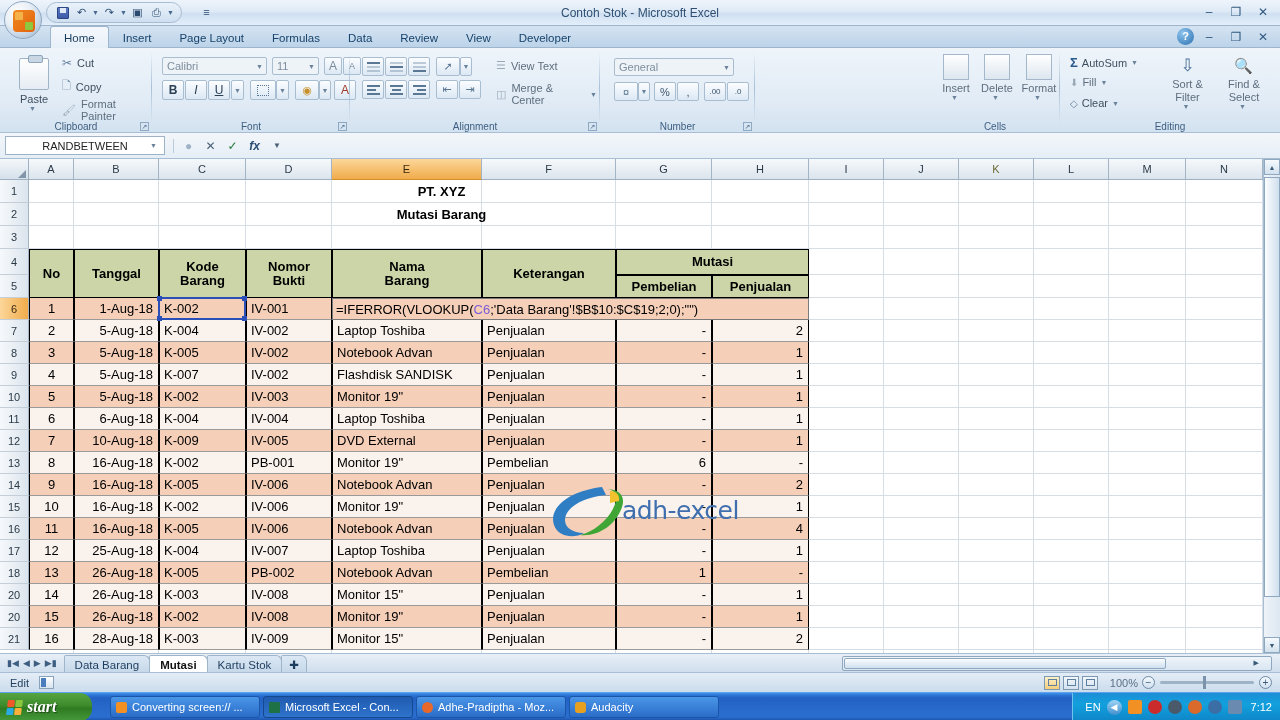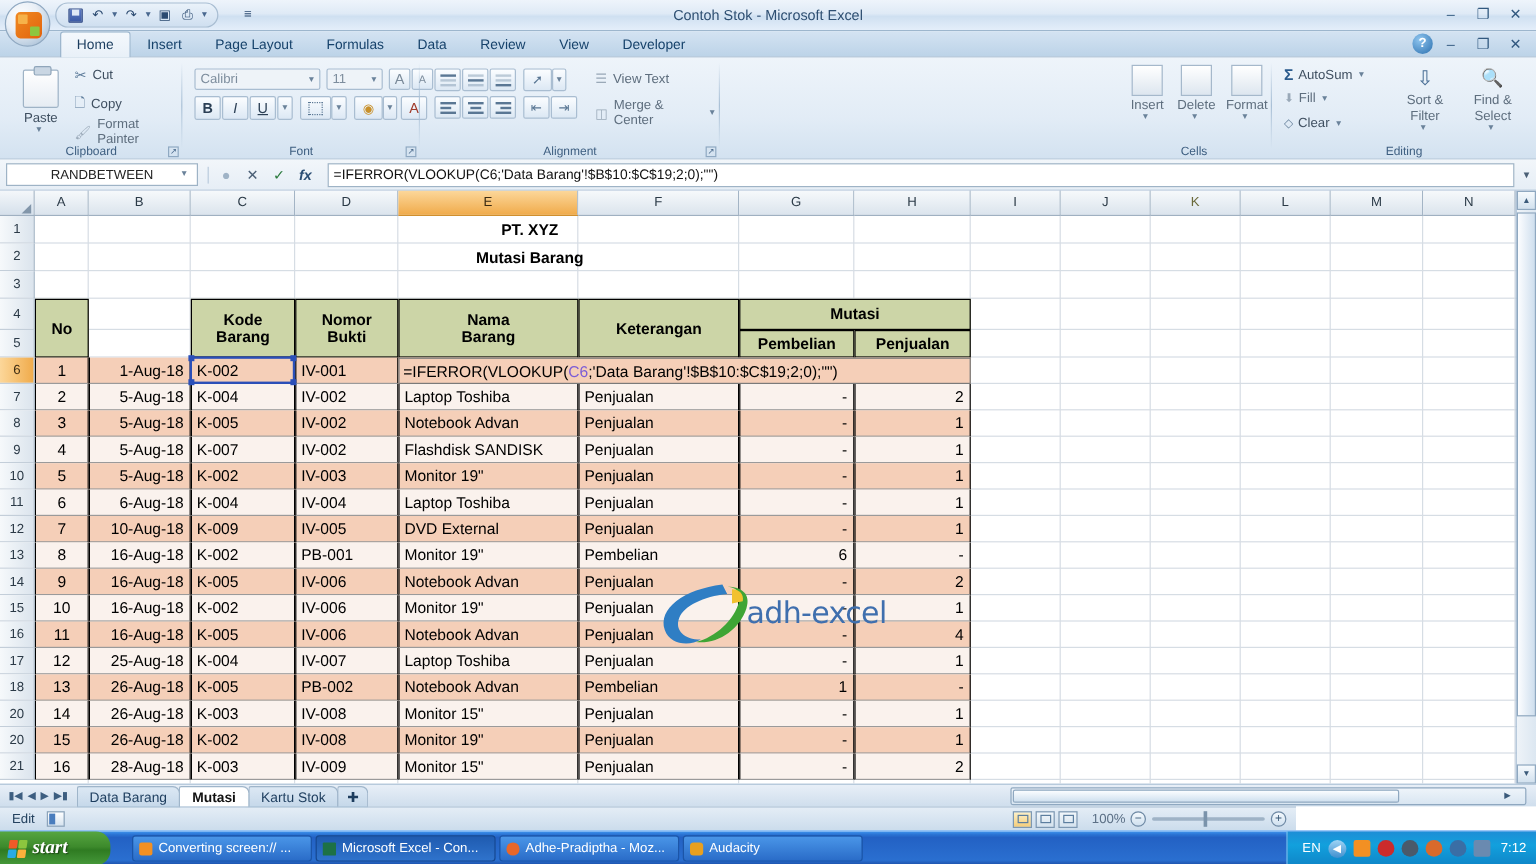--- a/index.html
+++ b/index.html
@@ -209,21 +209,21 @@
   }
   .stab.active{ background:#fff; font-weight:bold; color:#111; }
   .hscroll{
     position:absolute; right:8px; top:2px; width:430px; height:15px;
     background:linear-gradient(180deg,#eef4fa,#d9e6f2); border:1px solid #8fa8c0; border-radius:2px;
   }
   .hthumb{ position:absolute; left:1px; top:1px; width:322px; height:11px;
     background:linear-gradient(180deg,#fbfdff,#cfe0ef); border:1px solid #8fa8c0; border-radius:2px; }
   
   .statusbar{
-    position:absolute; left:0; top:672px; width:1080px; height:20px;
+    position:absolute; left:0; top:672px; width:1280px; height:20px;
     background:linear-gradient(180deg,#e4edf6,#cbdcec); border-top:1px solid #a7bed4;
     display:flex; align-items:center;
   }
   .st-mode{ padding:0 10px; font-size:11px; color:#24425f; }
   .st-ico{ width:15px;height:13px;background:linear-gradient(180deg,#fff,#d6e3ef);
     border:1px solid #8ba3ba; position:relative; }
   .st-ico:after{content:"";position:absolute;left:1px;top:1px;width:5px;height:9px;background:#4a7dbd;}
   .viewbtns{ position:absolute; right:182px; display:flex; gap:3px; }
   .vb{ width:16px;height:14px;border:1px solid #7d98b2;background:linear-gradient(180deg,#f2f7fb,#d4e2ee);
     display:flex;align-items:center;justify-content:center; }
@@ -426,20 +426,35 @@
     <div style="position:absolute;left:146px;top:34px;display:flex;align-items:center;gap:5px;">
       <span style="font-size:11px;color:#9aa9b8;">◫</span>
       <span class="lbl dim">Merge &amp; Center</span>
       <span class="cbarrow dim">▼</span>
     </div>
     <div class="rgroup-label">Alignment</div>
     <div class="dlg">↗</div>
     <div class="rgroup-sep" style="right:0;"></div>
   </div>
 
+  <div class="rgroup" style="left:600px;width:155px;">
+    <div class="fontbox" style="position:absolute;left:14px;top:10px;width:120px;">
+      <span>General</span>
+      <span class="cbarrow">▼</span>
+    </div>
+    <div class="btnbox" style="position:absolute;left:14px;top:34px;width:24px;height:19px;font-size:11px;color:#5a7794;">¤</div>
+    <div class="btnbox" style="position:absolute;left:38px;top:34px;width:12px;height:19px;font-size:7px;color:#6a829a;">▼</div>
+    <div class="btnbox" style="position:absolute;left:54px;top:34px;width:22px;height:19px;font-size:11px;color:#3d546c;">%</div>
+    <div class="btnbox" style="position:absolute;left:77px;top:34px;width:22px;height:19px;font-size:11px;color:#3d546c;">,</div>
+    <div class="btnbox" style="position:absolute;left:104px;top:34px;width:22px;height:19px;font-size:8px;color:#3d546c;">.00</div>
+    <div class="btnbox" style="position:absolute;left:127px;top:34px;width:22px;height:19px;font-size:8px;color:#3d546c;">.0</div>
+    <div class="rgroup-label">Number</div>
+    <div class="dlg">↗</div>
+    <div class="rgroup-sep" style="right:0;"></div>
+  </div>
 
 
   <div class="rgroup" style="left:930px;width:130px;">
     <div style="position:absolute;left:6px;top:6px;width:40px;text-align:center;">
       <div style="width:26px;height:26px;margin:0 auto;background:linear-gradient(180deg,#fff,#dde6ef);border:1px solid #a5b8cb;"></div>
       <div class="lbl dim" style="margin-top:2px;">Insert</div>
       <div class="cbarrow dim">▼</div>
     </div>
     <div style="position:absolute;left:46px;top:6px;width:42px;text-align:center;">
       <div style="width:26px;height:26px;margin:0 auto;background:linear-gradient(180deg,#fff,#dde6ef);border:1px solid #a5b8cb;"></div>
@@ -489,21 +504,20 @@
   <div class="namebox">
     <span>RANDBETWEEN</span>
     <span class="cbarrow">▼</span>
   </div>
   <div class="fbtns">
     <div class="fbtn" style="color:#9fb3c6;">●</div>
     <div class="fbtn">✕</div>
     <div class="fbtn" style="color:#2a7a3c;">✓</div>
     <div class="fbtn fx">fx</div>
   </div>
-  <div class="formula-input">=IFERROR(VLOOKUP(C6;'Data Barang'!$B$10:$C$19;2;0);"")</div>
   <div class="fbar-down">▼</div>
 </div>
 
 <div class="gridwrap">
   <div class="corner"></div>
   <div class="colheads" id="colheads">
       <div class="ch" style="width: 45px;">A</div>
       <div class="ch" style="width: 85px;">B</div>
       <div class="ch" style="width: 87px;">C</div>
       <div class="ch" style="width: 86px;">D</div>
@@ -573,20 +587,21 @@
       <div class="gridline-h" style="top: 337px; width: 1251px;"></div>
       <div class="gridline-h" style="top: 359px; width: 1251px;"></div>
       <div class="gridline-h" style="top: 381px; width: 1251px;"></div>
       <div class="gridline-h" style="top: 403px; width: 1251px;"></div>
       <div class="gridline-h" style="top: 425px; width: 1251px;"></div>
       <div class="gridline-h" style="top: 447px; width: 1251px;"></div>
       <div class="gridline-h" style="top: 469px; width: 1251px;"></div>
       <div class="cell c-center titlecell" style="left: 45px; top: 23px; width: 735px; height: 23px;">Mutasi Barang</div>
       <div class="cell c-center titlecell" style="left: 45px; top: 0px; width: 735px; height: 23px;">PT. XYZ</div>
       <div class="cell hdr-cell" style="left: 0px; top: 69px; width: 45px; height: 49px;">No</div>
+      <div class="cell hdr-cell" style="left: 45px; top: 69px; width: 85px; height: 49px;">Tanggal</div>
       <div class="cell hdr-cell" style="left: 130px; top: 69px; width: 87px; height: 49px;">Kode<br>Barang</div>
       <div class="cell hdr-cell" style="left: 217px; top: 69px; width: 86px; height: 49px;">Nomor<br>Bukti</div>
       <div class="cell hdr-cell" style="left: 303px; top: 69px; width: 150px; height: 49px;">Nama<br>Barang</div>
       <div class="cell hdr-cell" style="left: 453px; top: 69px; width: 134px; height: 49px;">Keterangan</div>
       <div class="cell hdr-cell" style="left: 587px; top: 69px; width: 193px; height: 26px;">Mutasi</div>
       <div class="cell hdr-cell" style="left: 587px; top: 95px; width: 96px; height: 23px;">Pembelian</div>
       <div class="cell hdr-cell" style="left: 683px; top: 95px; width: 97px; height: 23px;">Penjualan</div>
       <div class="cell data-cell c-center band" style="left: 0px; top: 118px; width: 45px; height: 22px;">1</div>
       <div class="cell data-cell c-right band" style="left: 45px; top: 118px; width: 85px; height: 22px;">1-Aug-18</div>
       <div class="cell data-cell c-left band" style="left: 130px; top: 118px; width: 87px; height: 22px;">K-002</div>

